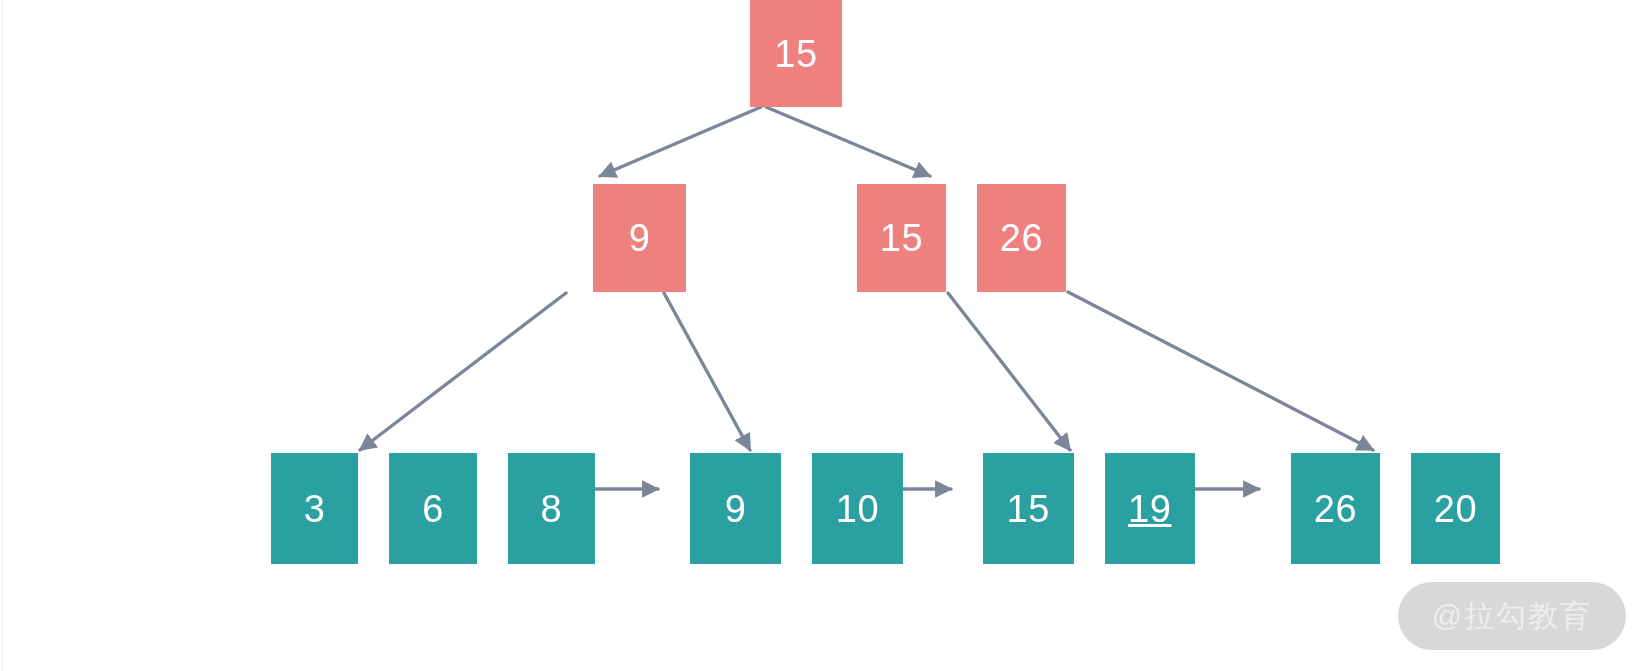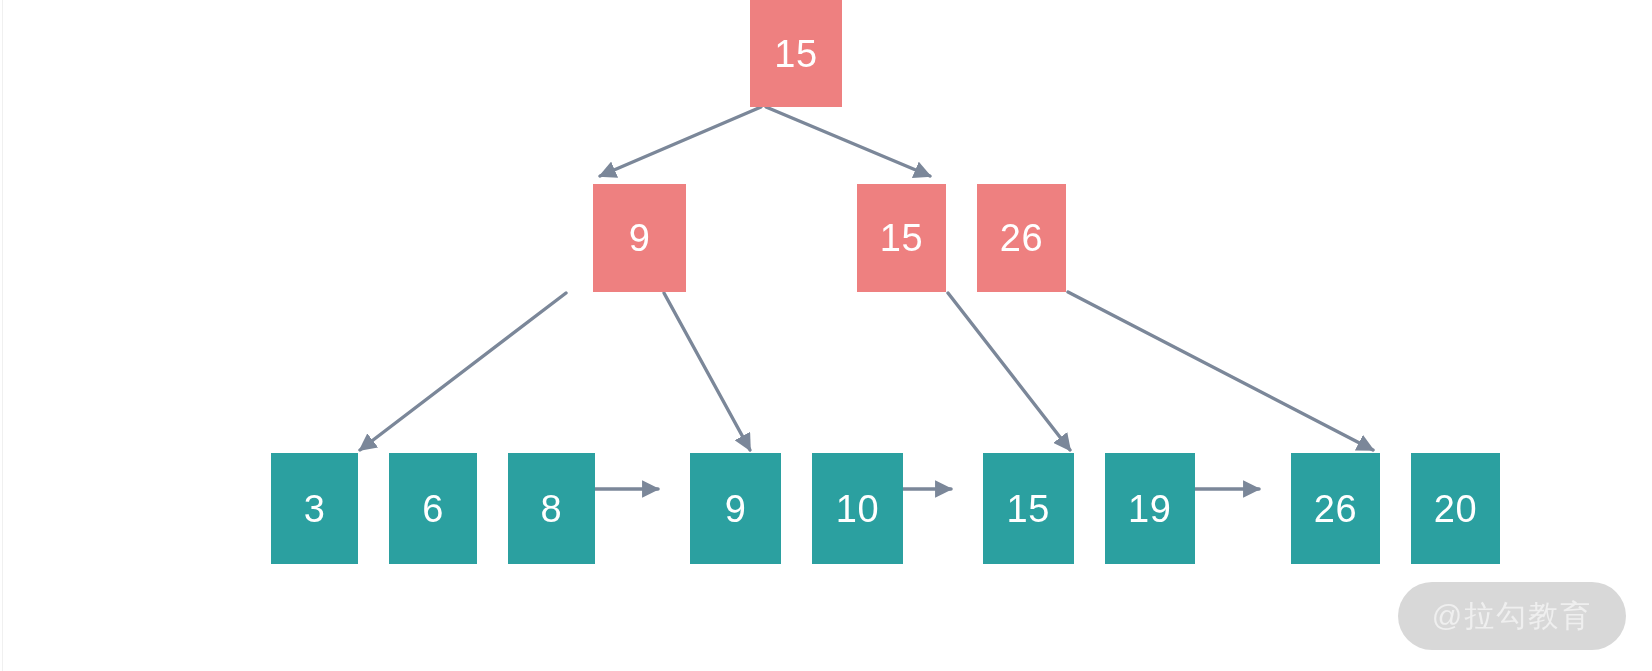--- a/index.html
+++ b/index.html
@@ -128,21 +128,21 @@
         <div class="cell" style="flex: 1 1 0px;">3</div>
         <div class="cell" style="flex: 1 1 0px;">6</div>
         <div class="cell" style="flex: 1 1 0px;">8</div>
       </div>
       <div class="node leaf" style="left: 662px; top: 453px; width: 241px; height: 111px;">
         <div class="cell" style="flex: 1 1 0px;">9</div>
         <div class="cell" style="flex: 1 1 0px;">10</div>
       </div>
       <div class="node leaf" style="left: 955px; top: 453px; width: 240px; height: 111px;">
         <div class="cell" style="flex: 1 1 0px;">15</div>
-        <div class="cell" style="flex: 1 1 0px;">19</div>
+        <div class="cell" style="flex: 1 1 0px; text-decoration: underline;">19</div>
       </div>
       <div class="node leaf" style="left: 1263px; top: 453px; width: 237px; height: 111px;">
         <div class="cell" style="flex: 1 1 0px;">26</div>
         <div class="cell" style="flex: 1 1 0px;">20</div>
       </div>
     </div>
 
   <div id="watermark">
     <span>@拉勾教育</span>
   </div>

